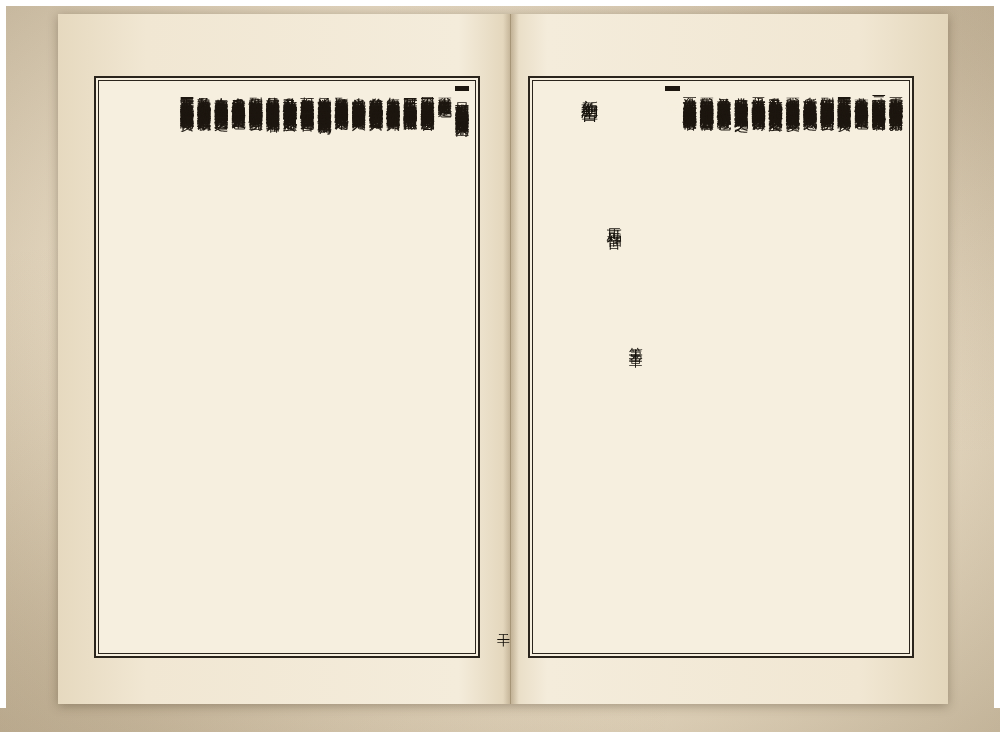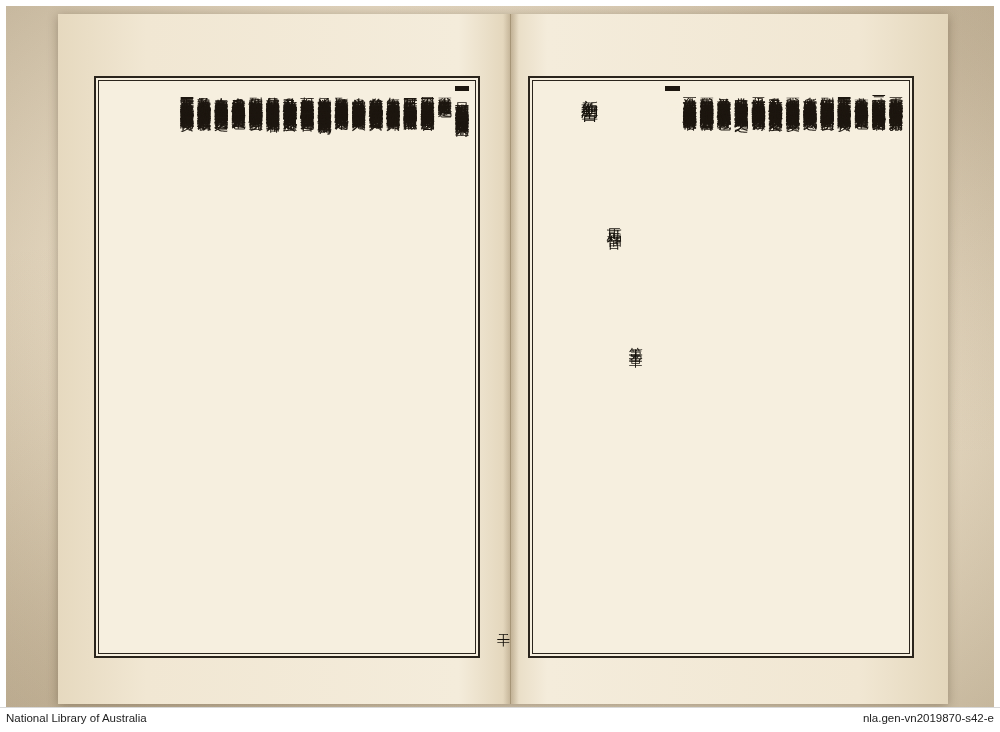--- a/index.html
+++ b/index.html
@@ -248,17 +248,13 @@
         <div class="title-col">新約聖書</div>
       </div>
 
     </div>
   </div>
 
   <div class="top-strip"></div>
   <div class="side-strip-l"></div>
   <div class="side-strip-r"></div>
 
-  <div class="footer">
-    <div class="left-txt">National Library of Australia</div>
-    <div class="right-txt">nla.gen-vn2019870-s42-e</div>
-  </div>
 </div>
 
 </body></html>

